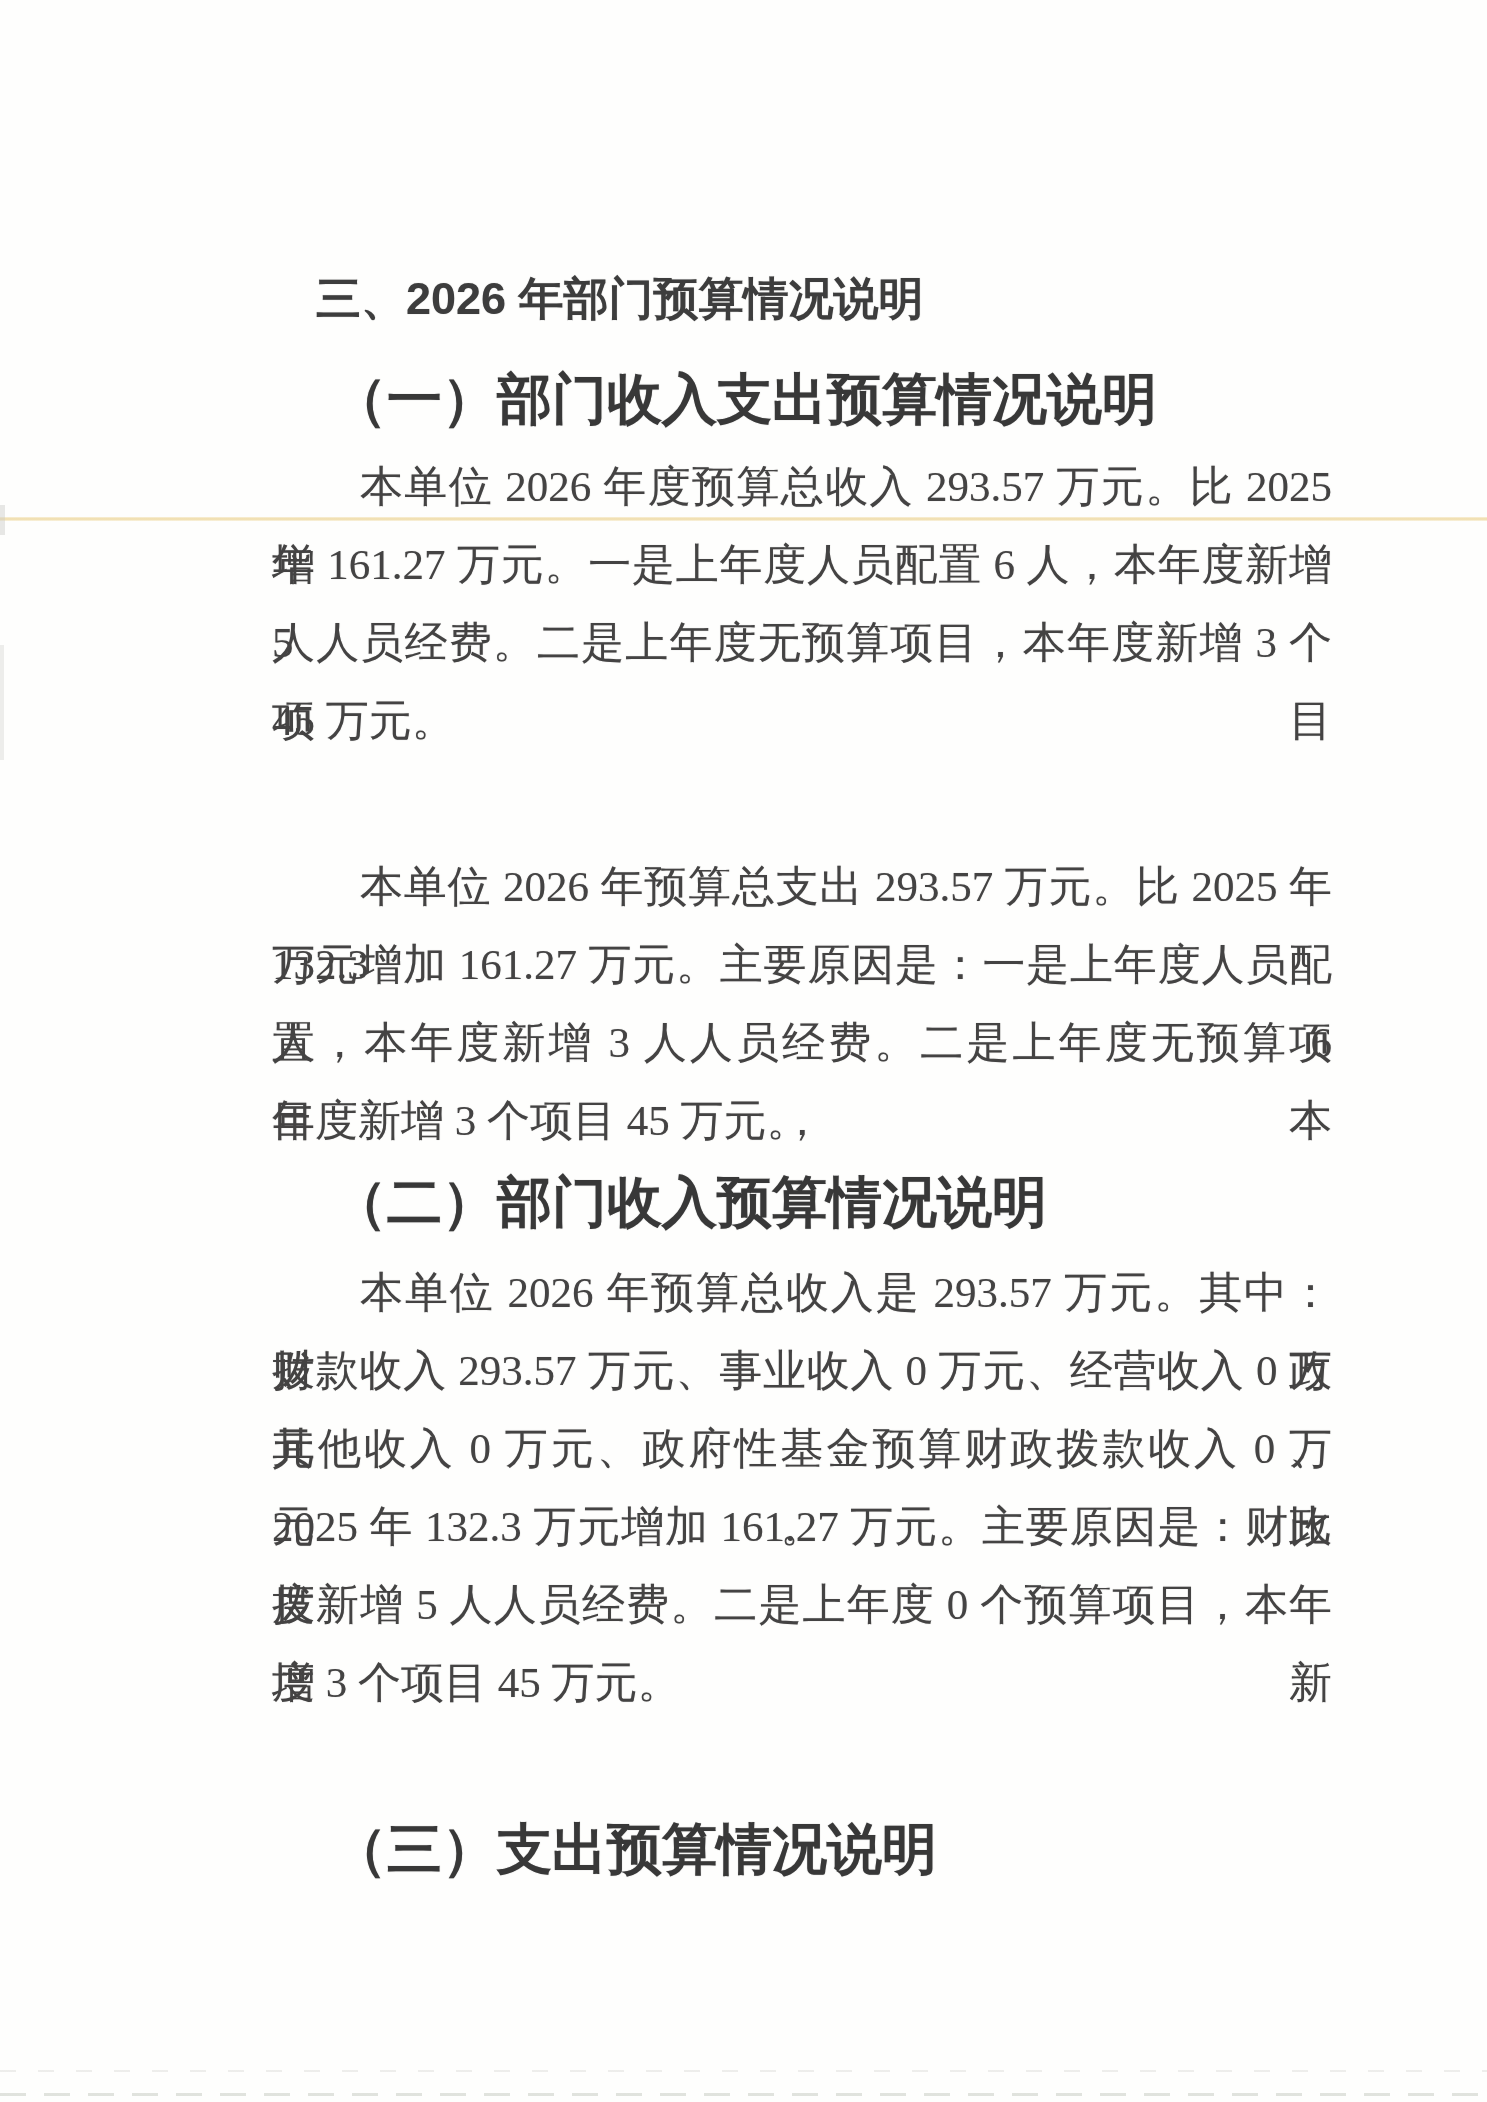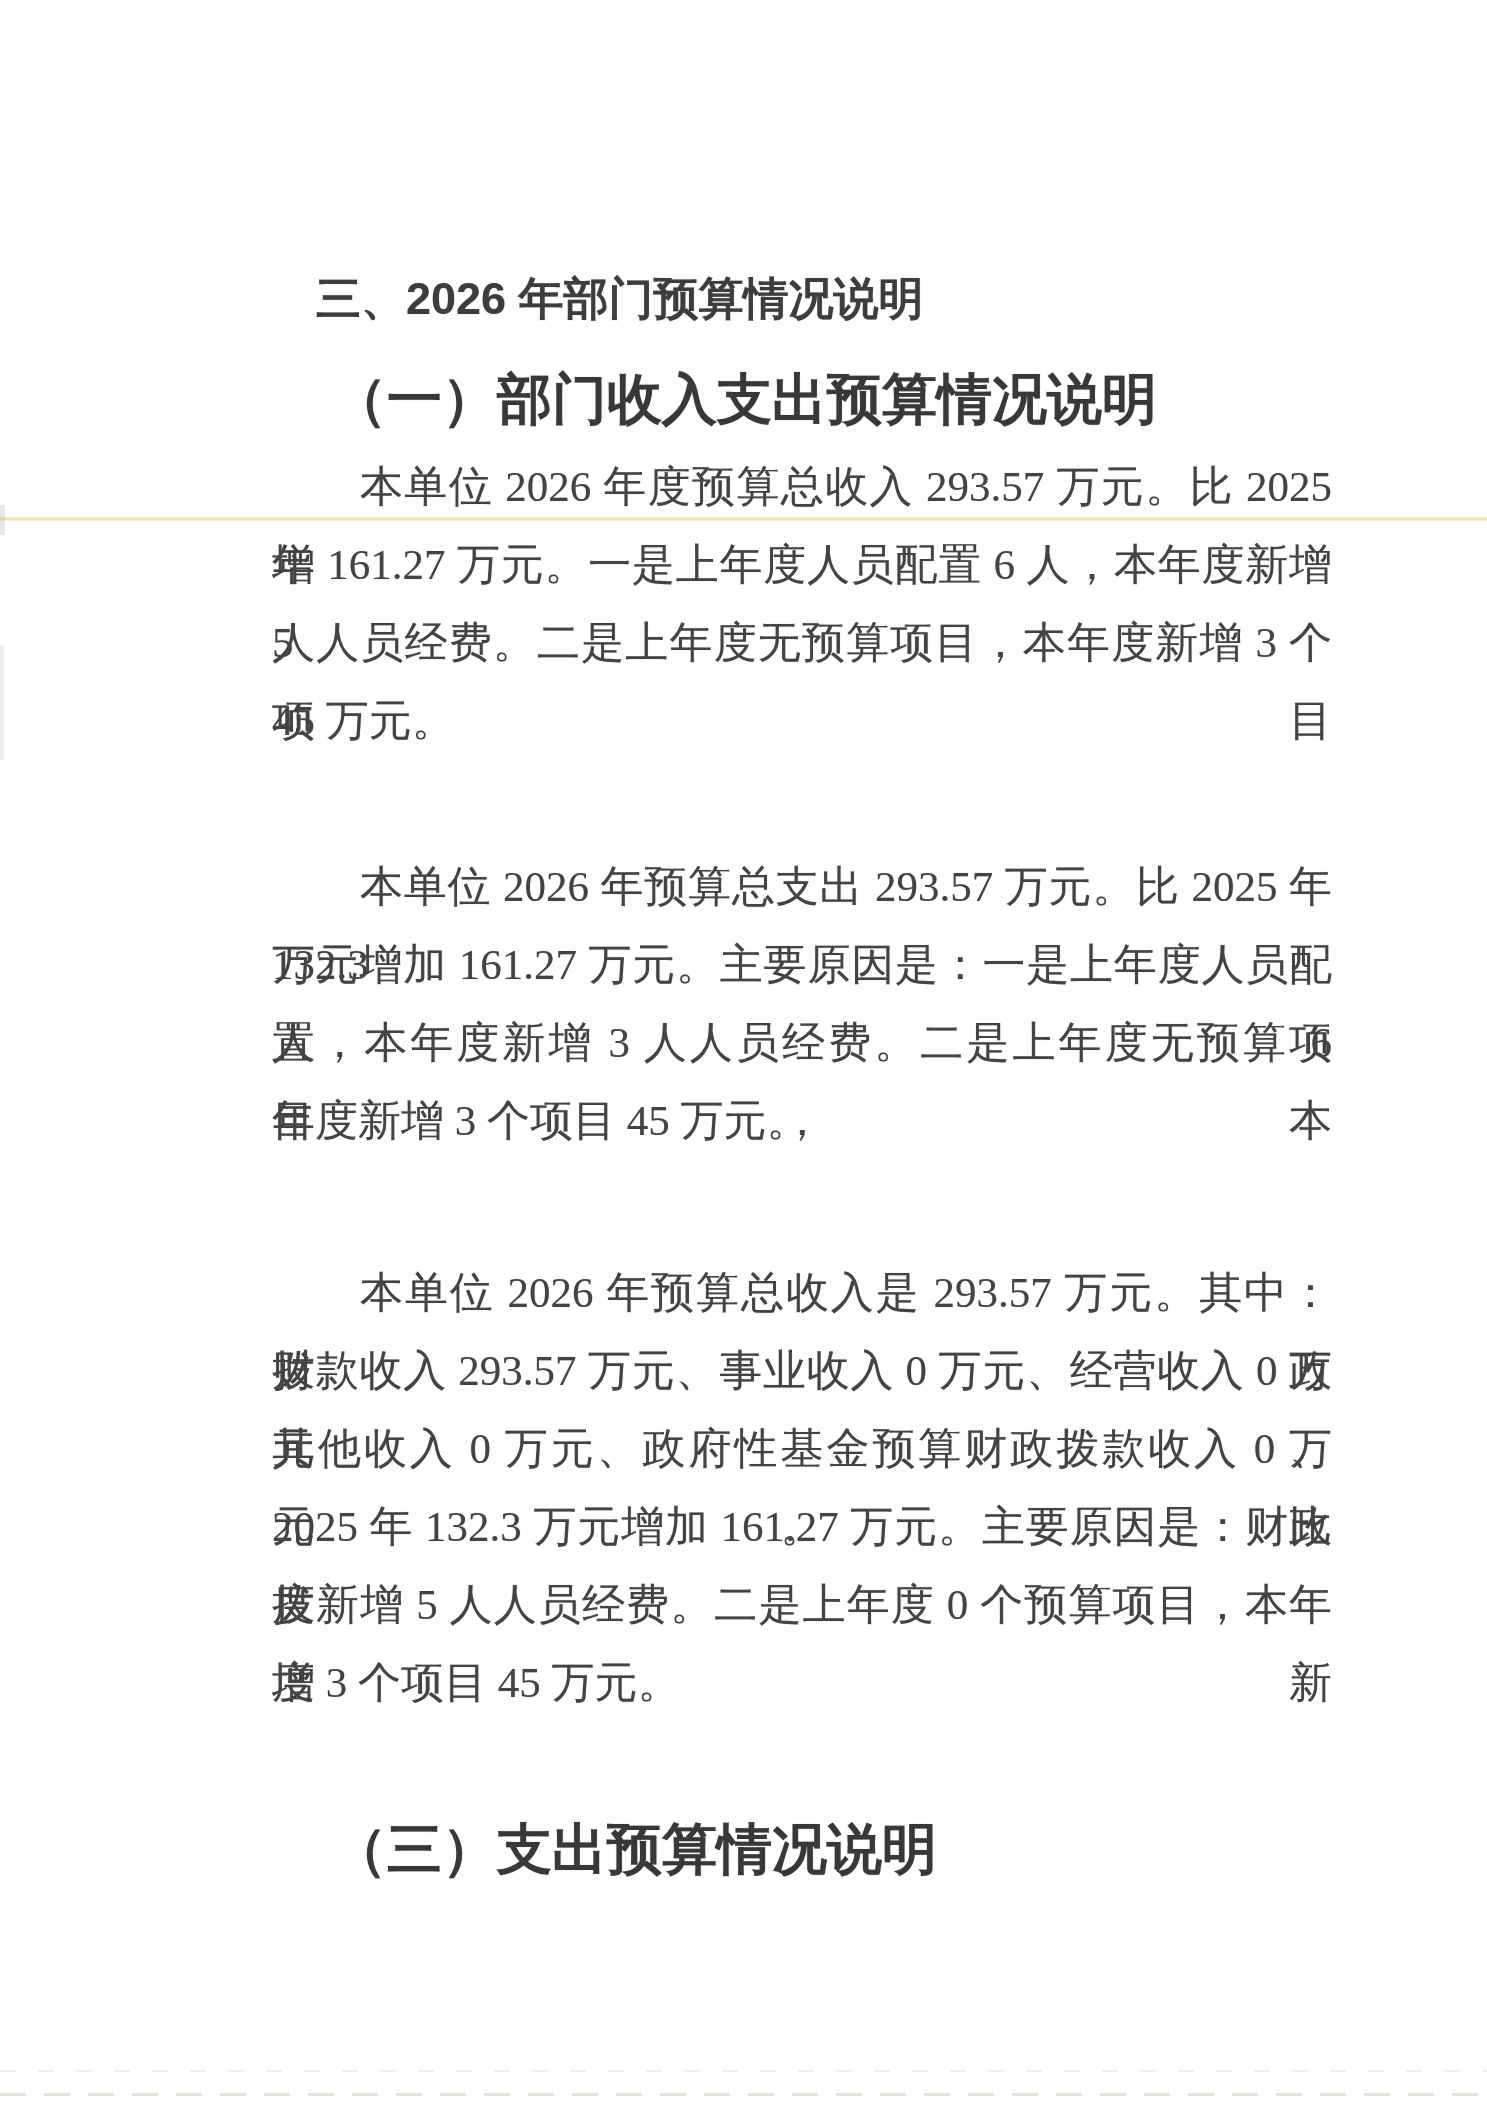--- a/index.html
+++ b/index.html
@@ -145,20 +145,21 @@
     <div class="line">45 万元。</div>
   </div>
 
   <div class="block p2">
     <div class="line indent just">本单位 2026 年预算总支出 293.57 万元。比 2025 年 132.3</div>
     <div class="line just">万元增加 161.27 万元。主要原因是：一是上年度人员配置 6</div>
     <div class="line just">人，本年度新增 3 人人员经费。二是上年度无预算项目，本</div>
     <div class="line">年度新增 3 个项目 45 万元。</div>
   </div>
 
+  <div class="sec-heading h2b">（二）部门收入预算情况说明</div>
 
   <div class="block p3">
     <div class="line indent just">本单位 2026 年预算总收入是 293.57 万元。其中：财政</div>
     <div class="line just">拨款收入 293.57 万元、事业收入 0 万元、经营收入 0 万元、</div>
     <div class="line just">其他收入 0 万元、政府性基金预算财政拨款收入 0 万元。比</div>
     <div class="line just">2025 年 132.3 万元增加 161.27 万元。主要原因是：财政拨</div>
     <div class="line just">度新增 5 人人员经费。二是上年度 0 个预算项目，本年度新</div>
     <div class="line">增 3 个项目 45 万元。</div>
   </div>
 

